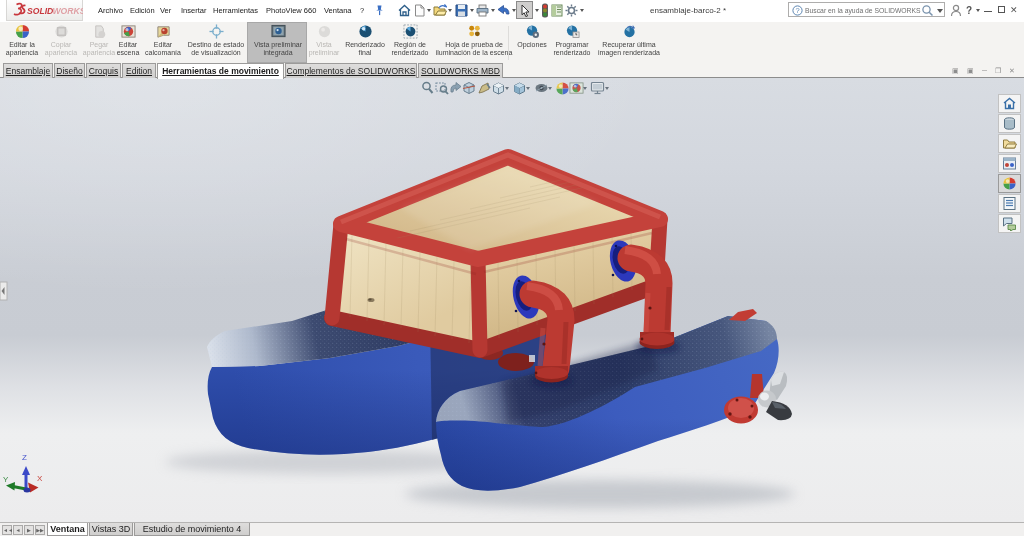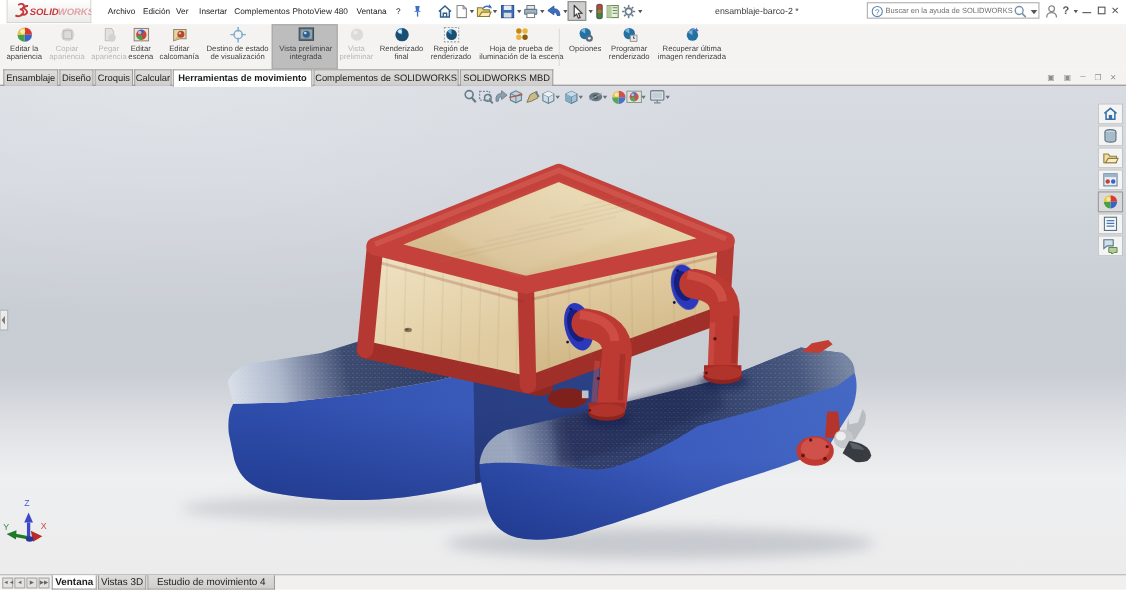--- a/index.html
+++ b/index.html
@@ -23,21 +23,21 @@
 .rbtn { position:absolute; top:2px; text-align:center; font-size:7px; line-height:8px; color:#434343; white-space:nowrap;}
 .rbtn svg { display:block; margin:0 auto 2px; }
 .rbtn.dis { color:#b9b7b4; }
 #pressed { position:absolute; left:247px; top:0; width:60px; height:41px; background:#bdbdbd; border:1px solid #a8a8a8;}
 .rsep { position:absolute; top:4px; width:1px; height:34px; background:#dddcda; }
 
 
 #tabrow { position:absolute; left:0; top:63px; width:1024px; height:15px; background:#f4f3f1;
   border-bottom:1px solid #8c8c8c; }
 .ctab { position:absolute; top:0; height:15px; font-size:8.5px; color:#1d1d1d; text-align:center;
-  line-height:15px; background:linear-gradient(#dedddc,#cfcecd); border:1px solid #9c9b9a; border-bottom:none; white-space:nowrap;}
+  line-height:15px; background:linear-gradient(#dedddc,#cfcecd); border:1px solid #9c9b9a; border-bottom:none; white-space:nowrap;text-decoration:underline;}
 .ctab.active { background:#fff; font-weight:bold; font-size:8.5px; height:16px; z-index:2;}
 .wicon { position:absolute; color:#8d8d8d; font-size:7px; top:4px;}
 
 
 #viewport { position:absolute; left:0; top:78px; width:1024px; height:444px; overflow:hidden; }
 #hud { position:absolute; left:0; top:3px; width:1024px; height:16px; }
 #hud svg { position:absolute; top:0; }
 .hudd { position:absolute; top:6px; width:0; height:0; border-left:2.5px solid transparent;
   border-right:2.5px solid transparent; border-top:3.5px solid #5a6570; }
 
@@ -71,22 +71,22 @@
         <path d="M8.5 3.5 C12 1.5 14.5 3 13.5 5.5 C13 6.8 11.5 7.5 10 7.5 C12.5 7.6 13.8 9 13 11 C12 13.5 8.5 14.5 6 13" fill="none" stroke="#c8373d" stroke-width="1.7"></path>
         <path d="M17.5 4.5 C14.5 4.2 13.2 6 14.8 7.3 C16.5 8.6 17.2 9.5 16.3 11 C15.3 12.6 12.8 12.8 11.2 11.8" fill="none" stroke="#c8373d" stroke-width="1.7"></path>
         <text x="19" y="13" font-size="8.6" font-weight="bold" font-style="italic" fill="#c8373d" font-family="Liberation Sans">SOLID</text>
         <text x="44.5" y="13" font-size="8.6" font-weight="bold" font-style="italic" fill="#dfa0a5" font-family="Liberation Sans">WORKS</text>
       </svg>
     </div>
     <span class="menu" style="left:98px">Archivo</span>
     <span class="menu" style="left:130px">Edición</span>
     <span class="menu" style="left:160px">Ver</span>
     <span class="menu" style="left:181px">Insertar</span>
-    <span class="menu" style="left:213px">Complementos</span>
-    <span class="menu" style="left:266px">PhotoView 480</span>
+    <span class="menu" style="left:213px">Herramientas</span>
+    <span class="menu" style="left:266px">PhotoView 660</span>
     <span class="menu" style="left:324px">Ventana</span>
     <span class="menu" style="left:360px">?</span>
     <svg class="abs" style="left:374px;top:4px" width="11" height="13" viewBox="0 0 11 13">
       <path d="M3.5 1.5 L7.5 1.5 L6.8 5.5 L8.8 6.6 L2.2 6.6 L4.2 5.5 Z" fill="#3a6fc4"></path>
         <rect x="5" y="6.6" width="1.2" height="4.5" fill="#3a6fc4"></rect>
     </svg>
     <span id="tbicons">
       <svg class="abs" style="left:398px;top:4px" width="13" height="13" viewBox="0 0 13 13">
           <path d="M1 6.5 L6.5 1.5 L12 6.5 M2.5 5.5 L2.5 11.5 L10.5 11.5 L10.5 5.5 M5 11.5 L5 8 L8 8 L8 11.5" fill="none" stroke="#2e5f8a" stroke-width="1.3"></path>
         </svg>
@@ -284,21 +284,21 @@
           <path d="M4 6 A5.5 5.5 0 0 1 8 3 L8 8.5 Z" fill="#7fb3d5"></path>
           <path d="M5 3.5 Q8 0.5 11.5 3 L11.5 1 L14 4.5 L10 5.5 L10.8 3.8 Q8.5 2.2 6.2 4.2 Z" fill="#3f6fb4"></path>
         </svg>
       Recuperar última<br>imagen renderizada</div>
   </div>
 
   <div id="tabrow">
     <div class="ctab" style="left:3px;width:50px">Ensamblaje</div>
     <div class="ctab" style="left:54px;width:31px">Diseño</div>
     <div class="ctab" style="left:86px;width:35px">Croquis</div>
-    <div class="ctab" style="left:122px;width:34px">Calcular</div>
+    <div class="ctab" style="left:122px;width:34px">Edition</div>
     <div class="ctab active" style="left:157px;width:127px">Herramientas de movimiento</div>
     <div class="ctab" style="left:285px;width:132px">Complementos de SOLIDWORKS</div>
     <div class="ctab" style="left:418px;width:85px">SOLIDWORKS MBD</div>
     <span class="wicon" style="left:952px">▣</span>
     <span class="wicon" style="left:967px">▣</span>
     <span class="wicon" style="left:982px">─</span>
     <span class="wicon" style="left:995px">❐</span>
     <span class="wicon" style="left:1009px">✕</span>
   </div>
 

